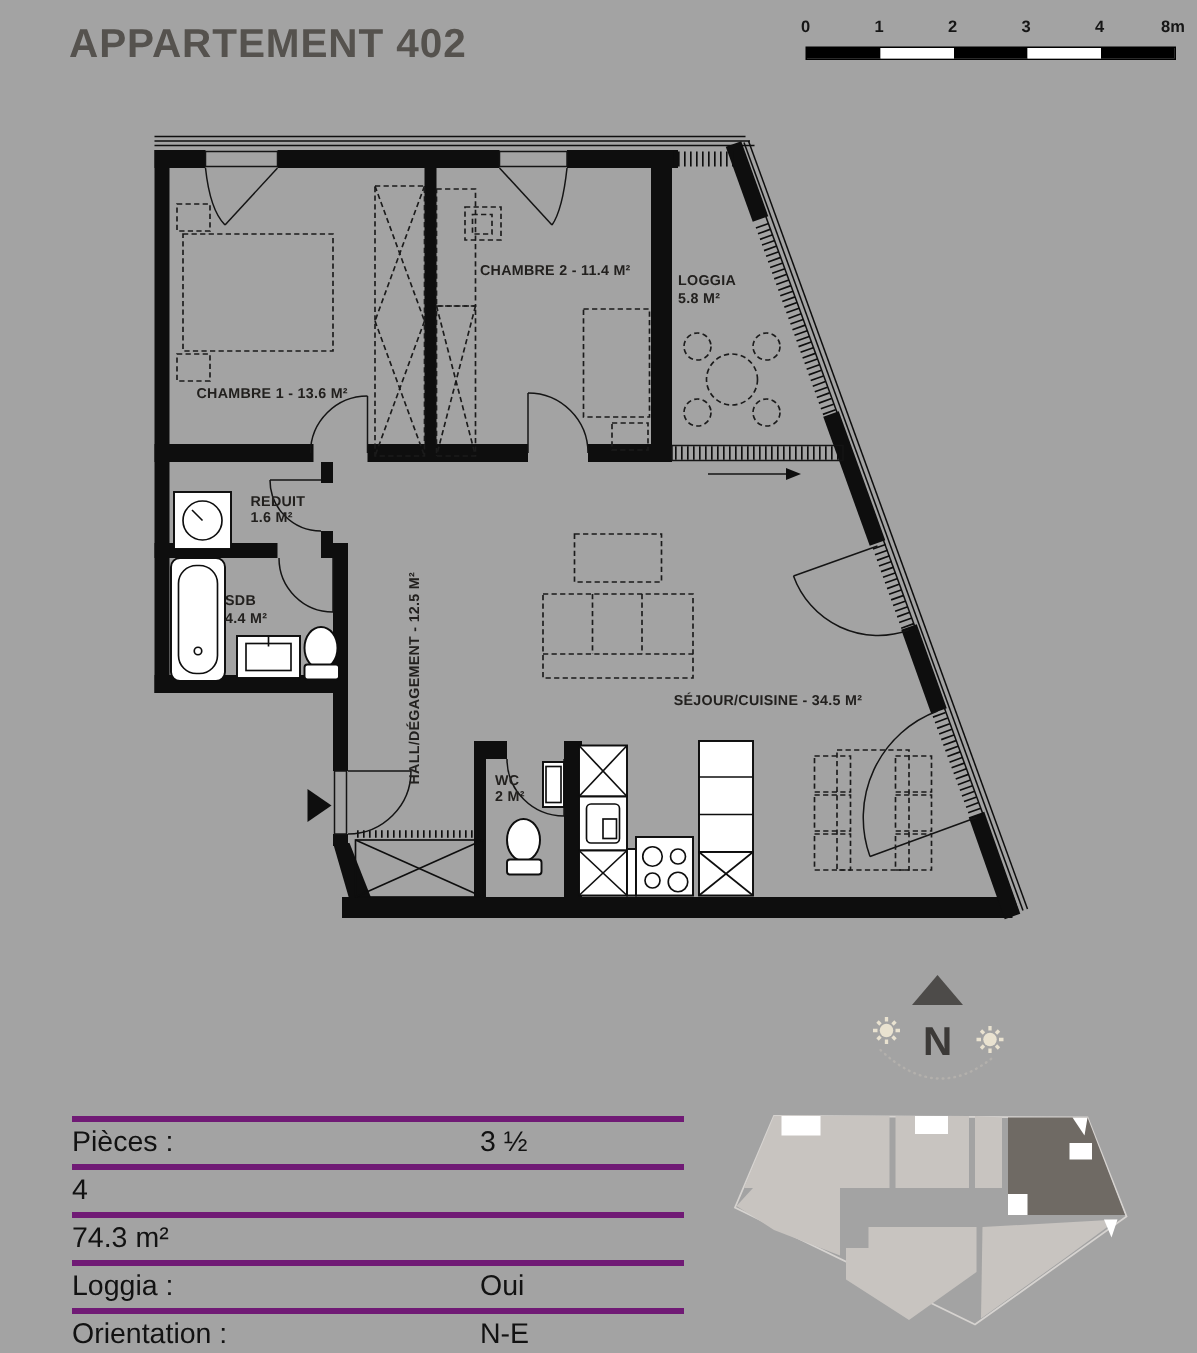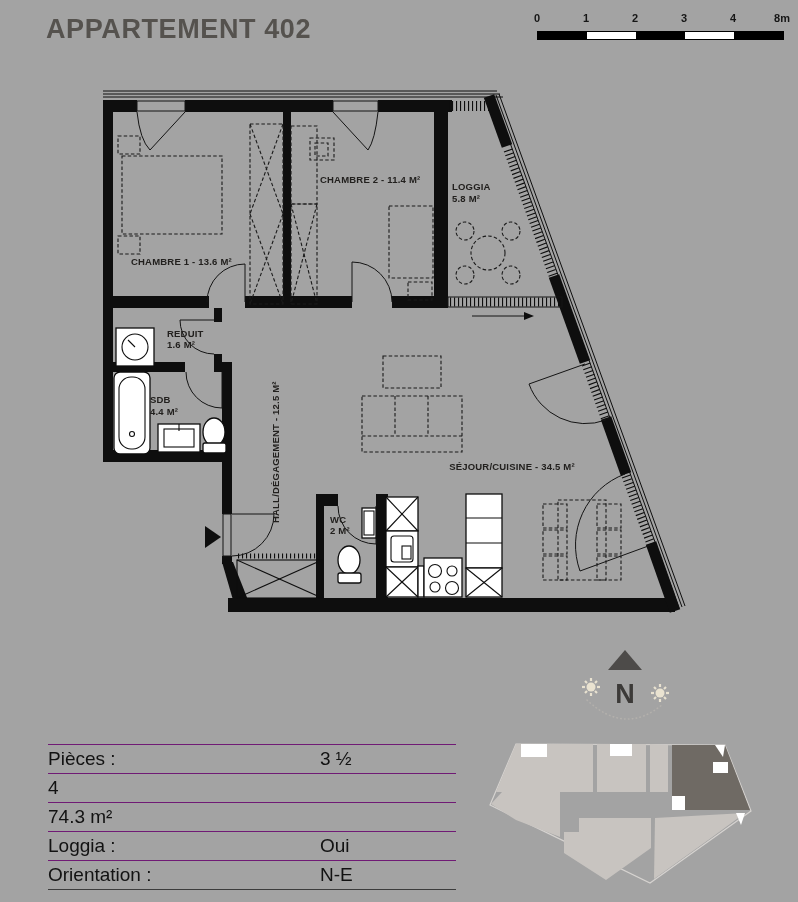--- a/index.html
+++ b/index.html
@@ -10,21 +10,21 @@
   
   .scale{position:absolute;left:531px;top:12px;width:260px;height:32px}
   .scale .num{position:absolute;top:0;font-size:11px;font-weight:bold;color:#161616;
               transform:translateX(-50%)}
   .scale .bar{position:absolute;left:6px;top:19px;width:245px;height:7px;
               border:1px solid #000;display:flex}
   .scale .seg{flex:1}
   .seg.b{background:#000}.seg.w{background:#fff}
   
   .info{position:absolute;left:48px;top:744px;width:408px}
-  .info .row{display:flex;align-items:center;height:28px;border-top:1px solid #701a75;
+  .info .row{display:flex;align-items:center;height:28px;border-top:4px solid #701a75;
              font-size:19px;color:#121212}
   .info .row.last{border-bottom:1px solid #3c3c3c}
   .info .lab{width:272px;white-space:nowrap}
   .info .val{font-weight:normal;white-space:nowrap}
   
   .wall{fill:#0e0e0e}
   .thin{stroke:#141414;stroke-width:1;fill:none}
   .dash{stroke:#1b1b1b;stroke-width:1.1;fill:none;stroke-dasharray:3.5 2.2}
   .fix{stroke:#0e0e0e;stroke-width:1.3;fill:#fff}
   .fixl{stroke:#0e0e0e;stroke-width:1.1;fill:none}

